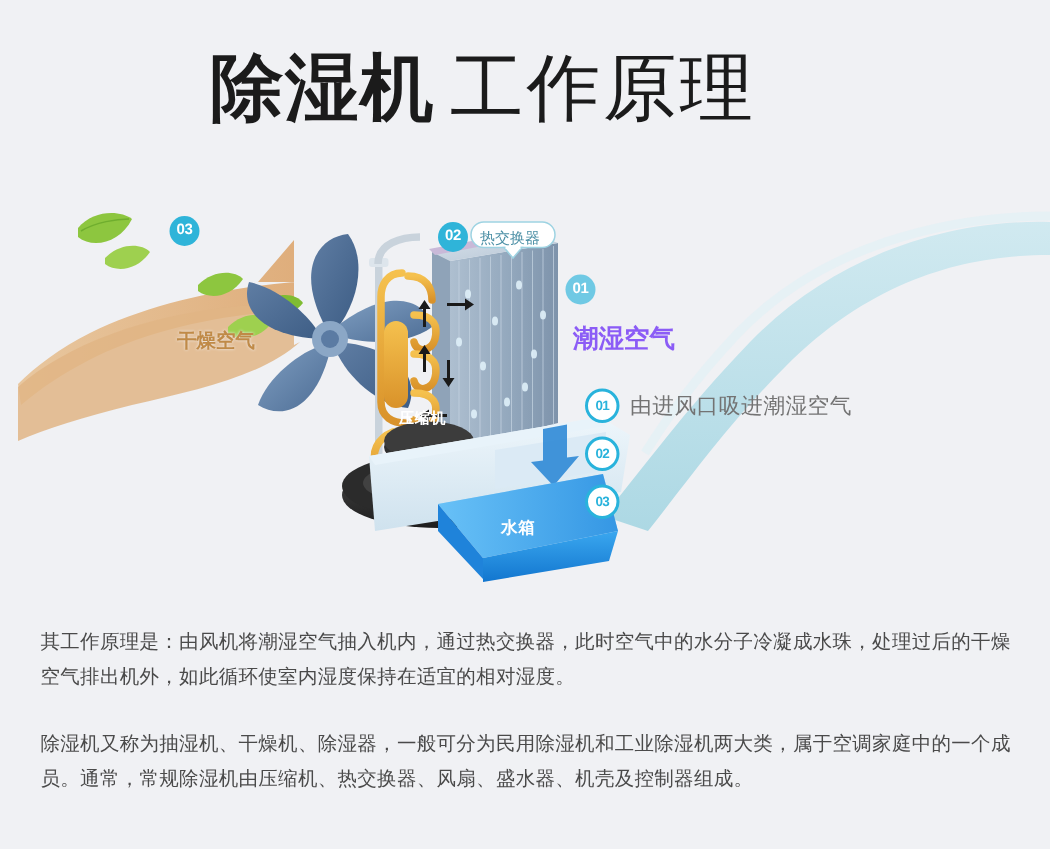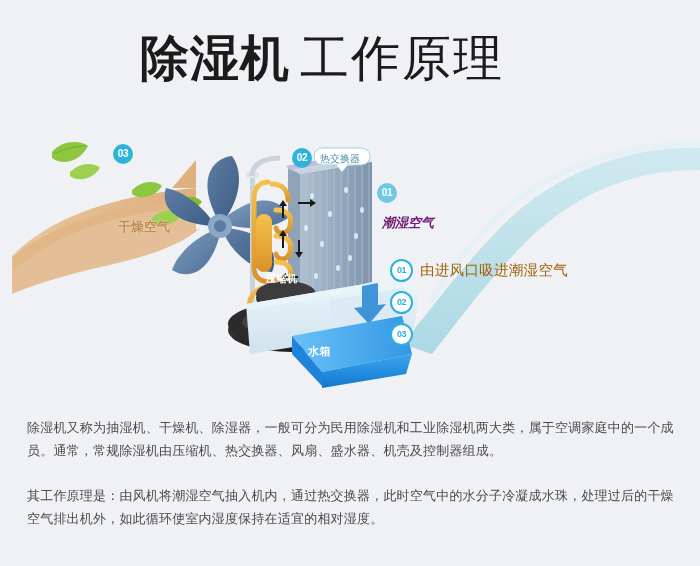--- a/index.html
+++ b/index.html
@@ -59,33 +59,32 @@
   .lbl-dry {
     left: 118px;
     top: 100px;
     color: #c08a47;
     font-size: 13px;
     text-shadow: 0 0 2px #f0f1f4;
   }
   .lbl-humid {
     left: 382px;
     top: 96px;
-    color: #701a75;
-    font-size: 13px;
-    font-style: italic;
+    color: #8b5cf6;
+    font-size: 17px;
   }
   .lbl-comp {
     left: 266px;
     top: 154px;
     color: #ffffff;
     font-size: 10px;
     letter-spacing: .5px;
   }
   .lbl-tank {
-    left: 308px;
+    left: 334px;
     top: 226px;
     color: #ffffff;
     font-size: 11px;
     letter-spacing: .5px;
   }
   .lbl-hx {
     left: 320px;
     top: 34px;
     color: #4b8fa5;
     font-size: 10px;
@@ -129,21 +128,21 @@
     color: #29b3dc;
     font-size: 9px;
     font-weight: 700;
     text-align: center;
     line-height: 19px;
     letter-spacing: -.5px;
     margin-right: 7px;
   }
   .ltext {
     font-size: 14.5px;
-    color: #a16207;
+    color: #737373;
     letter-spacing: .3px;
     white-space: nowrap;
   }
 
   
   .body-copy {
     position: absolute;
     left: 27px;
     top: 416px;
     width: 650px;
@@ -350,15 +349,15 @@
   </div>
   <div class="legend-row">
     <span class="lbadge">02</span>
   </div>
   <div class="legend-row">
     <span class="lbadge">03</span>
   </div>
 </div>
 
 <div class="body-copy">
+  <p class="para">其工作原理是：由风机将潮湿空气抽入机内，通过热交换器，此时空气中的水分子冷凝成水珠，处理过后的干燥空气排出机外，如此循环使室内湿度保持在适宜的相对湿度。</p>
   <p class="para">除湿机又称为抽湿机、干燥机、除湿器，一般可分为民用除湿机和工业除湿机两大类，属于空调家庭中的一个成员。通常，常规除湿机由压缩机、热交换器、风扇、盛水器、机壳及控制器组成。</p>
-  <p class="para">其工作原理是：由风机将潮湿空气抽入机内，通过热交换器，此时空气中的水分子冷凝成水珠，处理过后的干燥空气排出机外，如此循环使室内湿度保持在适宜的相对湿度。</p>
 </div>
 
 </body></html>

